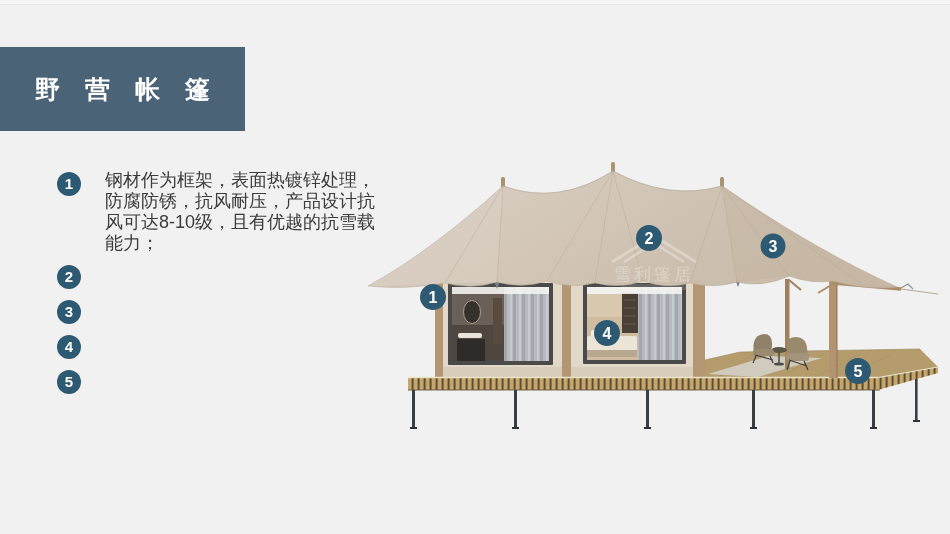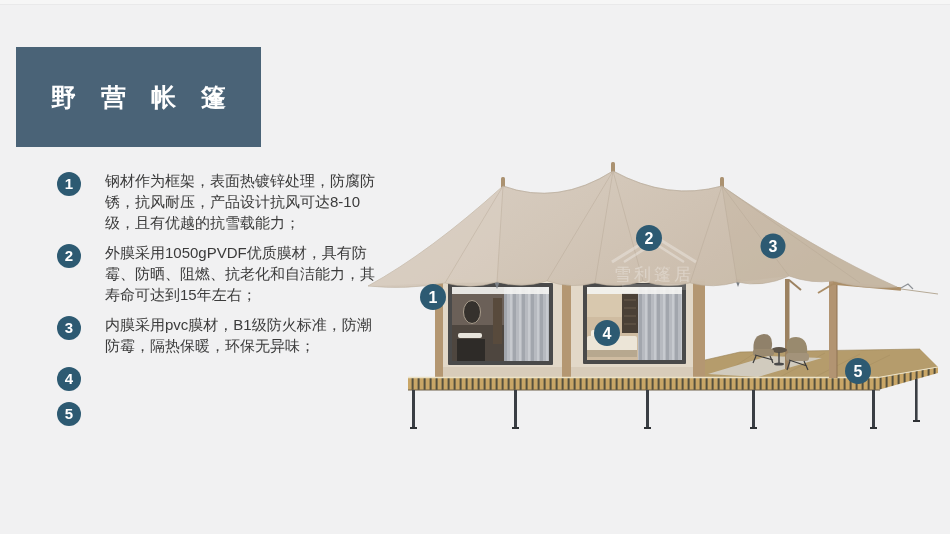--- a/index.html
+++ b/index.html
@@ -7,43 +7,43 @@
     width:950px;height:534px;
     background:#f1f1f2;
     font-family:"Liberation Sans","DejaVu Sans",sans-serif;
     position:relative;overflow:hidden;
   }
   .top-strip{
     position:absolute;left:0;top:0;width:950px;height:4px;
     background:#f6f6f6;border-bottom:1px solid #e9e9ea;
   }
   .title-block{
-    position:absolute;left:0;top:47px;width:245px;height:100px;
+    position:absolute;left:0;top:47px;width:245px;height:84px;
     background:#4a6377;
-    display:flex;align-items:center;justify-content:center;margin-left:16px;
+    display:flex;align-items:center;justify-content:center;
   }
   .title-text{
     color:#ffffff;font-size:25px;font-weight:bold;
     letter-spacing:9px;margin-right:-9px;white-space:nowrap;
   }
   .features{
     position:absolute;left:57px;top:170px;width:326px;
   }
   .feature{
     display:flex;align-items:flex-start;margin-bottom:9px;
   }
   .badge{
     flex:0 0 24px;width:24px;height:24px;border-radius:50%;
     background:#2d5a72;color:#fff;
     font-size:15px;font-weight:bold;line-height:24px;text-align:center;
     margin-top:2px;
   }
   .feature-text{
     margin-left:24px;width:272px;
-    font-size:15px;line-height:21px;color:#3b3b3b;
+    font-size:18px;line-height:21px;color:#3b3b3b;
   }
   .tent-figure{
     position:absolute;left:360px;top:150px;width:590px;height:300px;
   }
   svg text.callout-num{
     font-family:"Liberation Sans","DejaVu Sans",sans-serif;
     font-size:16px;font-weight:bold;fill:#ffffff;
   }
   svg text.wm-text{
     font-family:"Liberation Sans","DejaVu Sans",sans-serif;
@@ -59,25 +59,23 @@
   <span class="title-text">野 营 帐 篷</span>
 </div>
 
 <div class="features">
   <div class="feature">
     <div class="badge">1</div>
     <div class="feature-text">钢材作为框架，表面热镀锌处理，防腐防锈，抗风耐压，产品设计抗风可达8-10级，且有优越的抗雪载能力；</div>
   </div>
   <div class="feature">
     <div class="badge">2</div>
-    <div class="feature-text">外膜采用1050gPVDF优质膜材，具有防霉、防晒、阻燃、抗老化和自洁能力，其寿命可达到15年左右；</div>
   </div>
   <div class="feature">
     <div class="badge">3</div>
-    <div class="feature-text">内膜采用pvc膜材，B1级防火标准，防潮防霉，隔热保暖，环保无异味；</div>
   </div>
   <div class="feature">
     <div class="badge">4</div>
   </div>
   <div class="feature">
     <div class="badge">5</div>
   </div>
 </div>
 
 <div class="tent-figure">

